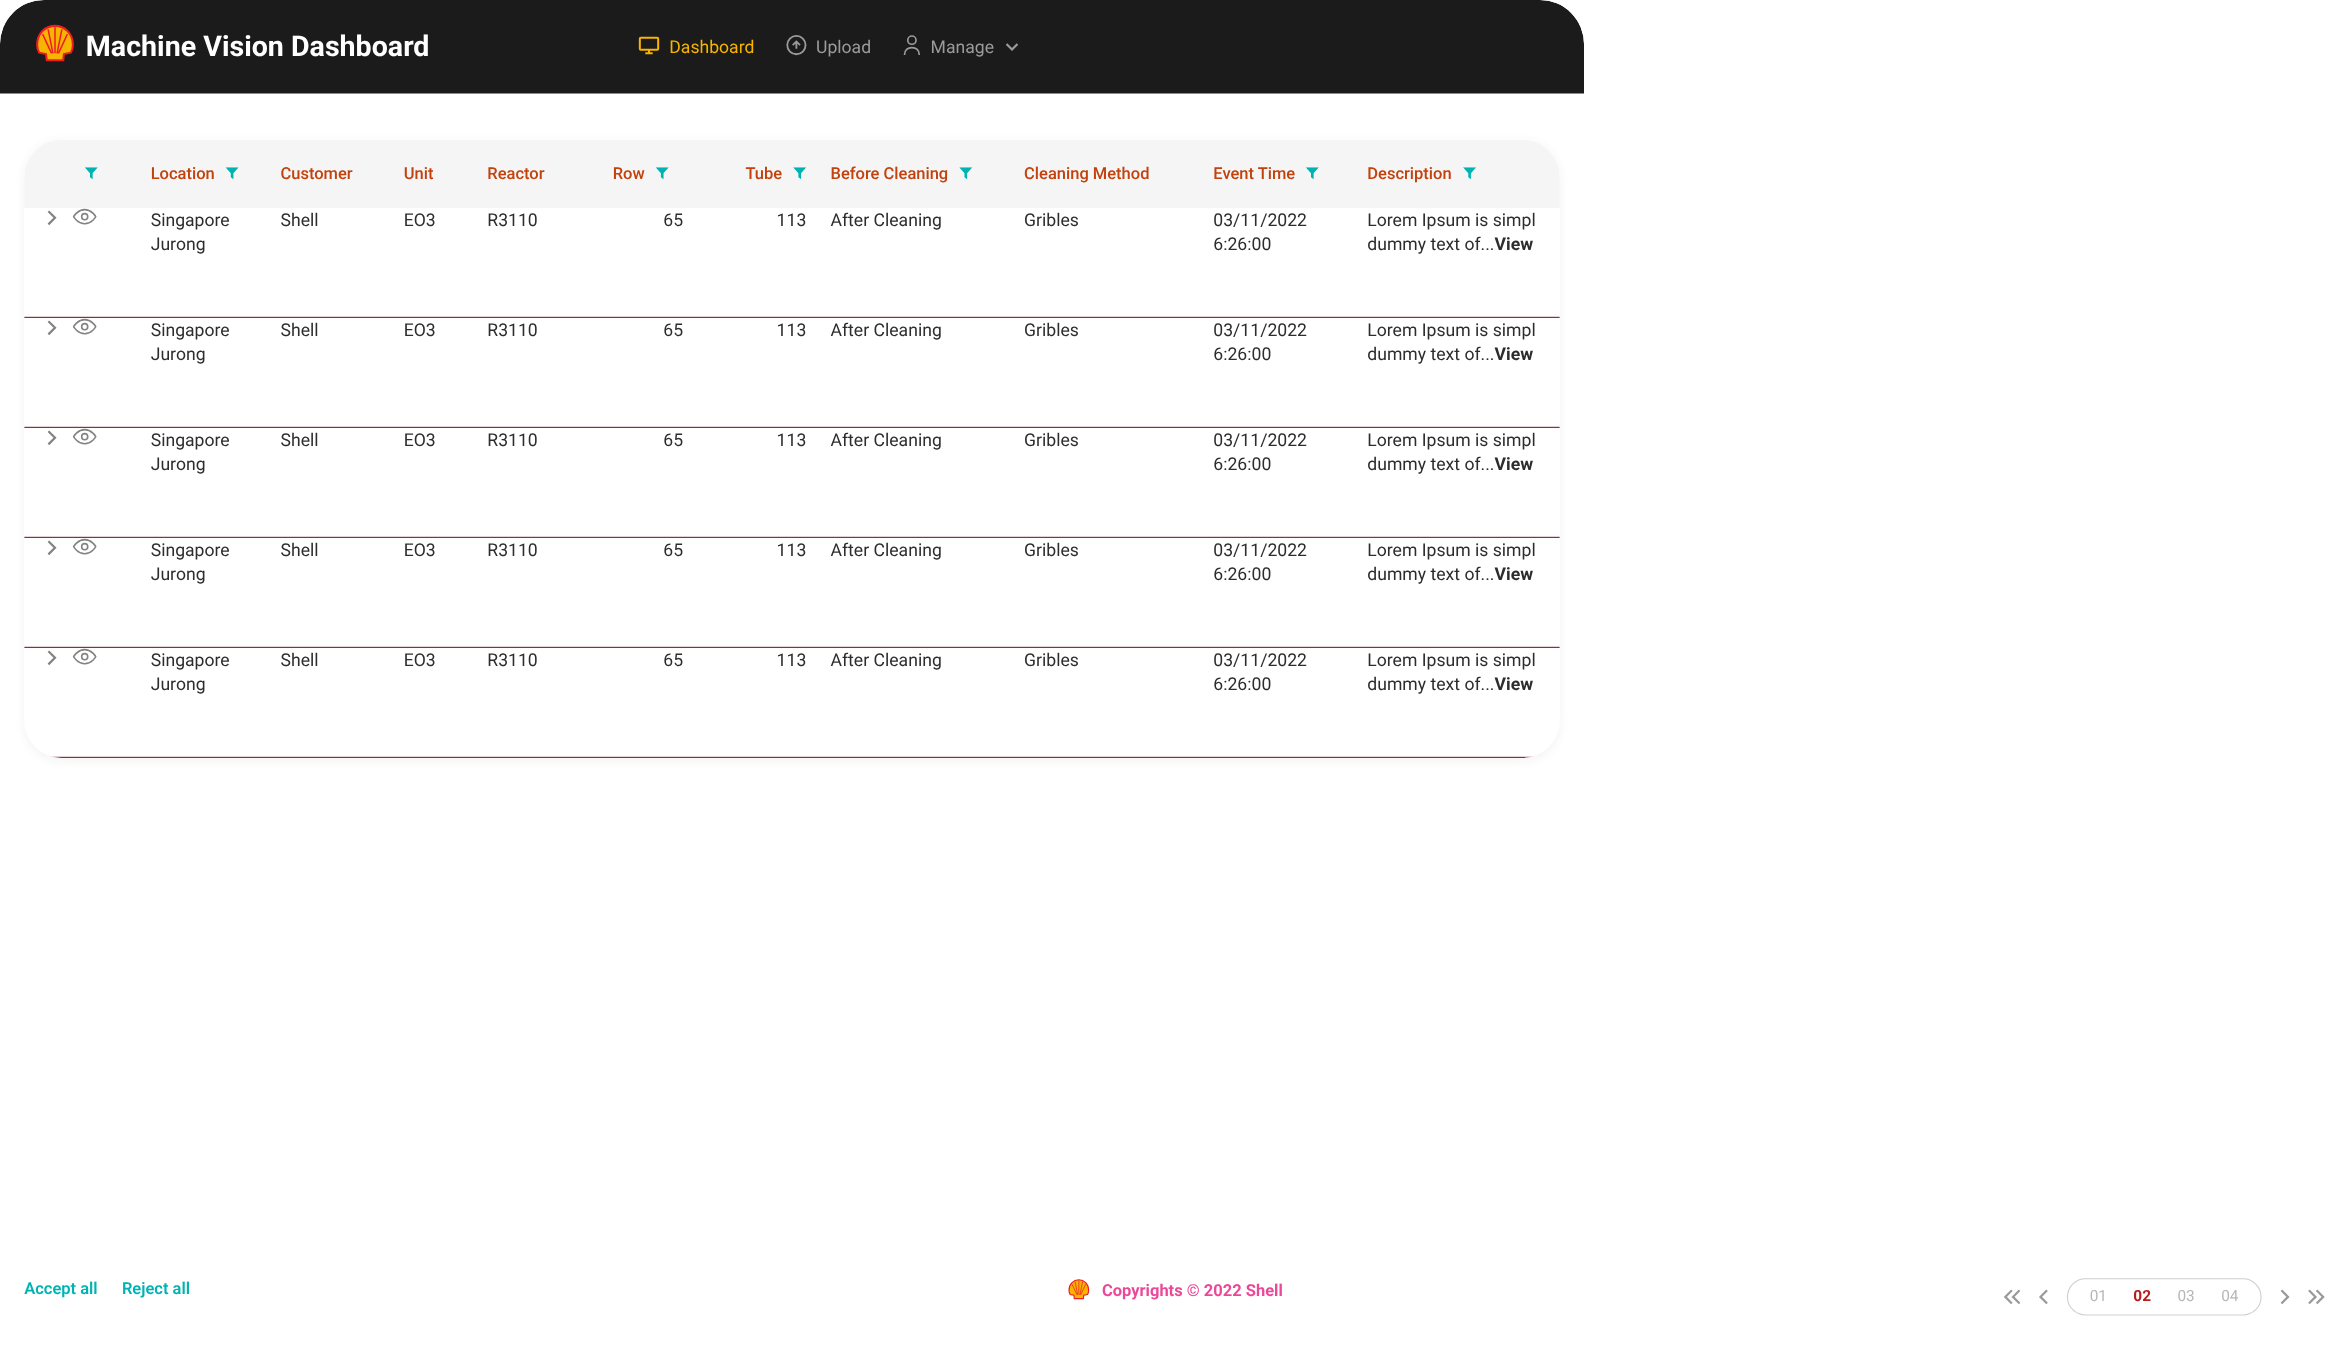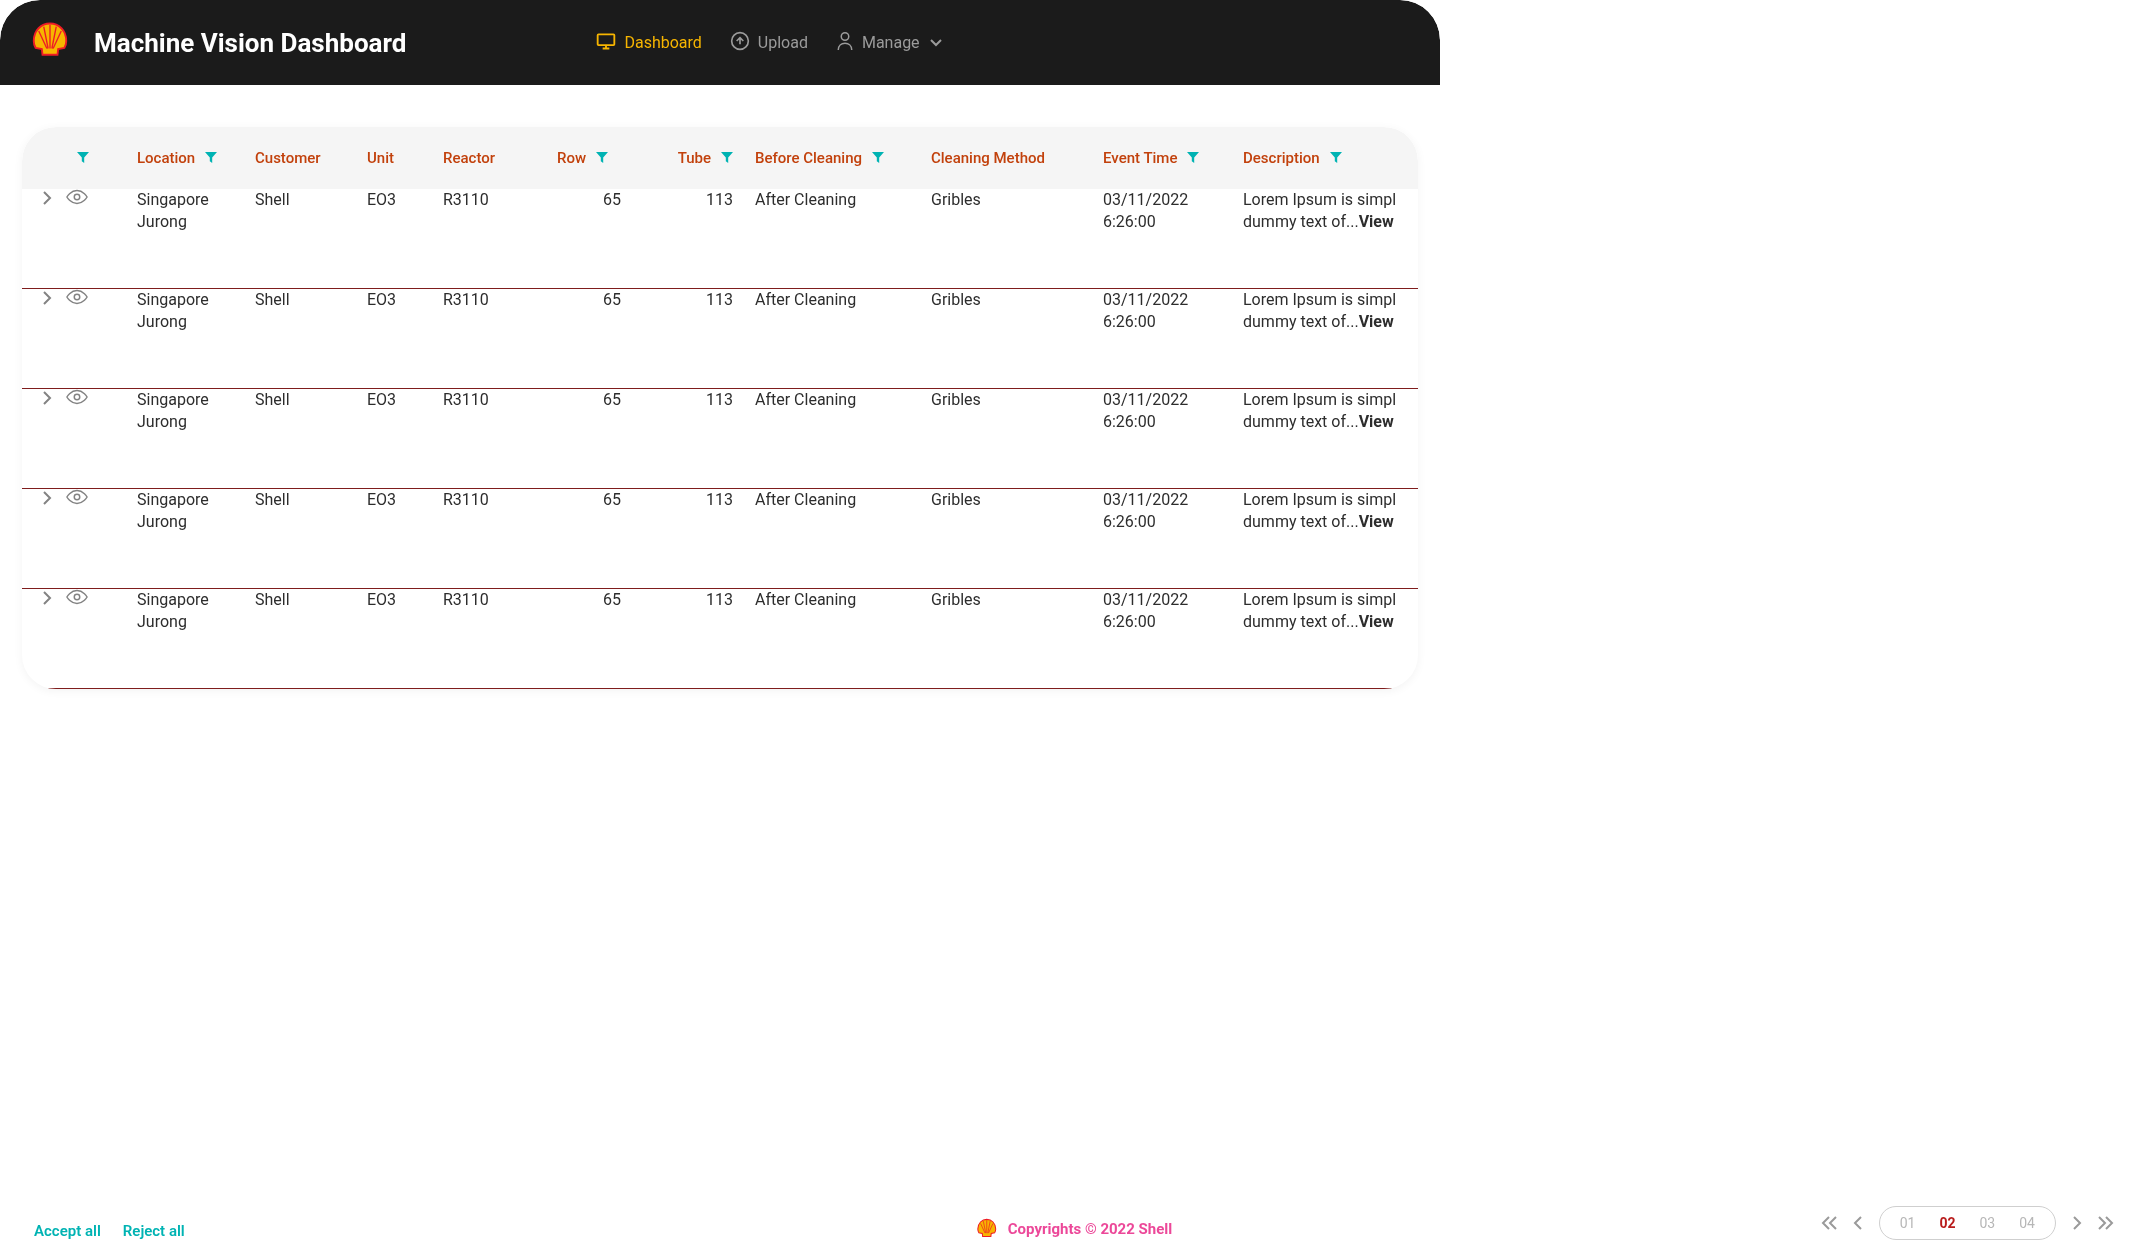--- a/index.html
+++ b/index.html
@@ -15,21 +15,21 @@
     
     .topbar {
       height: 85px;
       background: #1b1b1b;
       color: #fff;
       display: flex;
       align-items: center;
       padding: 0 30px 0 30px;
       border-radius: 40px 40px 0 0;
     }
-    .brand { display: flex; align-items: center; gap: 24px; }
+    .brand { display: flex; align-items: center; gap: 8px; }
     .brand-title { font-size: 26px; font-weight: 700; color: #fff; }
 
     .mainnav { display: flex; align-items: center; gap: 28px; margin-left: 190px; }
     .navitem {
       display: flex; align-items: center; gap: 8px;
       font-size: 16px; color: #9b9b9b; cursor: pointer;
     }
     .navitem.active { color: #f7b500; }
     .navitem .navicon { color: inherit; }
     .navitem .chev { margin-left: 2px; }
@@ -101,22 +101,22 @@
     .col-before{ width: 176px; }
     .col-method{ width: 172px; }
     .col-time  { width: 140px; }
     .col-desc  { width: 176px; }
 
     .cell { color:#2d2d2d; font-size:16px; line-height:1.35; flex-shrink:0; }
     .cell .viewlink { font-weight:700; cursor:pointer; }
 
     
     .footer {
-      position: absolute; left:12px; right:0; bottom:0;
-      display:flex; align-items:flex-end;
+      position: absolute; left:0; right:0; bottom:0;
+      display:flex; align-items:flex-start;
       padding: 0 22px; height: 78px;
     }
     .bulk-links { display:flex; gap:22px; }
     .bulk-link { color:#00b3b3; font-weight:600; font-size:15px; cursor:pointer; }
 
     .copy { position:absolute; left:50%; transform:translateX(-50%);
       display:flex; align-items:center; gap:10px; color:#ec4899; font-size:15px;font-weight:bold; }
 
     .pager { margin-left:auto; display:flex; align-items:center; gap:16px; color:#9a9a9a; }
     .pager .pag-btn { cursor:pointer; display:inline-flex; }

